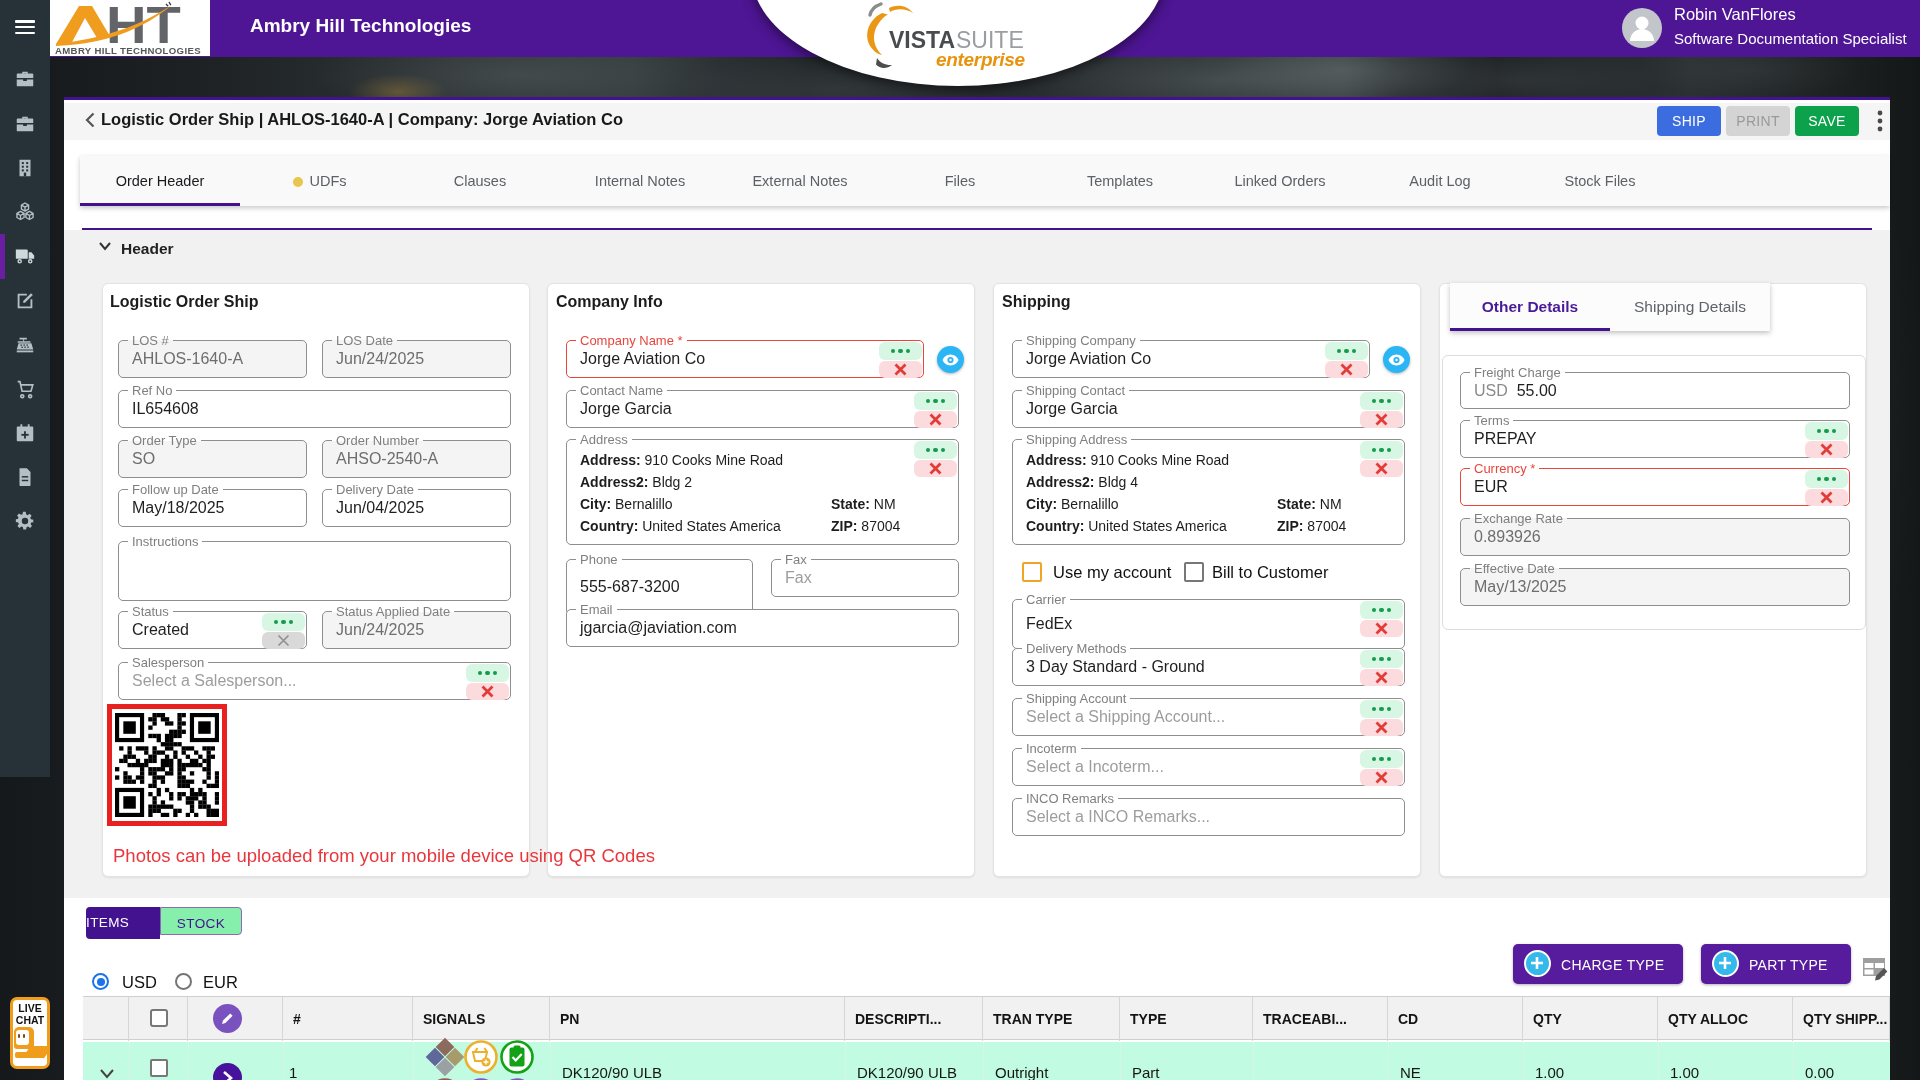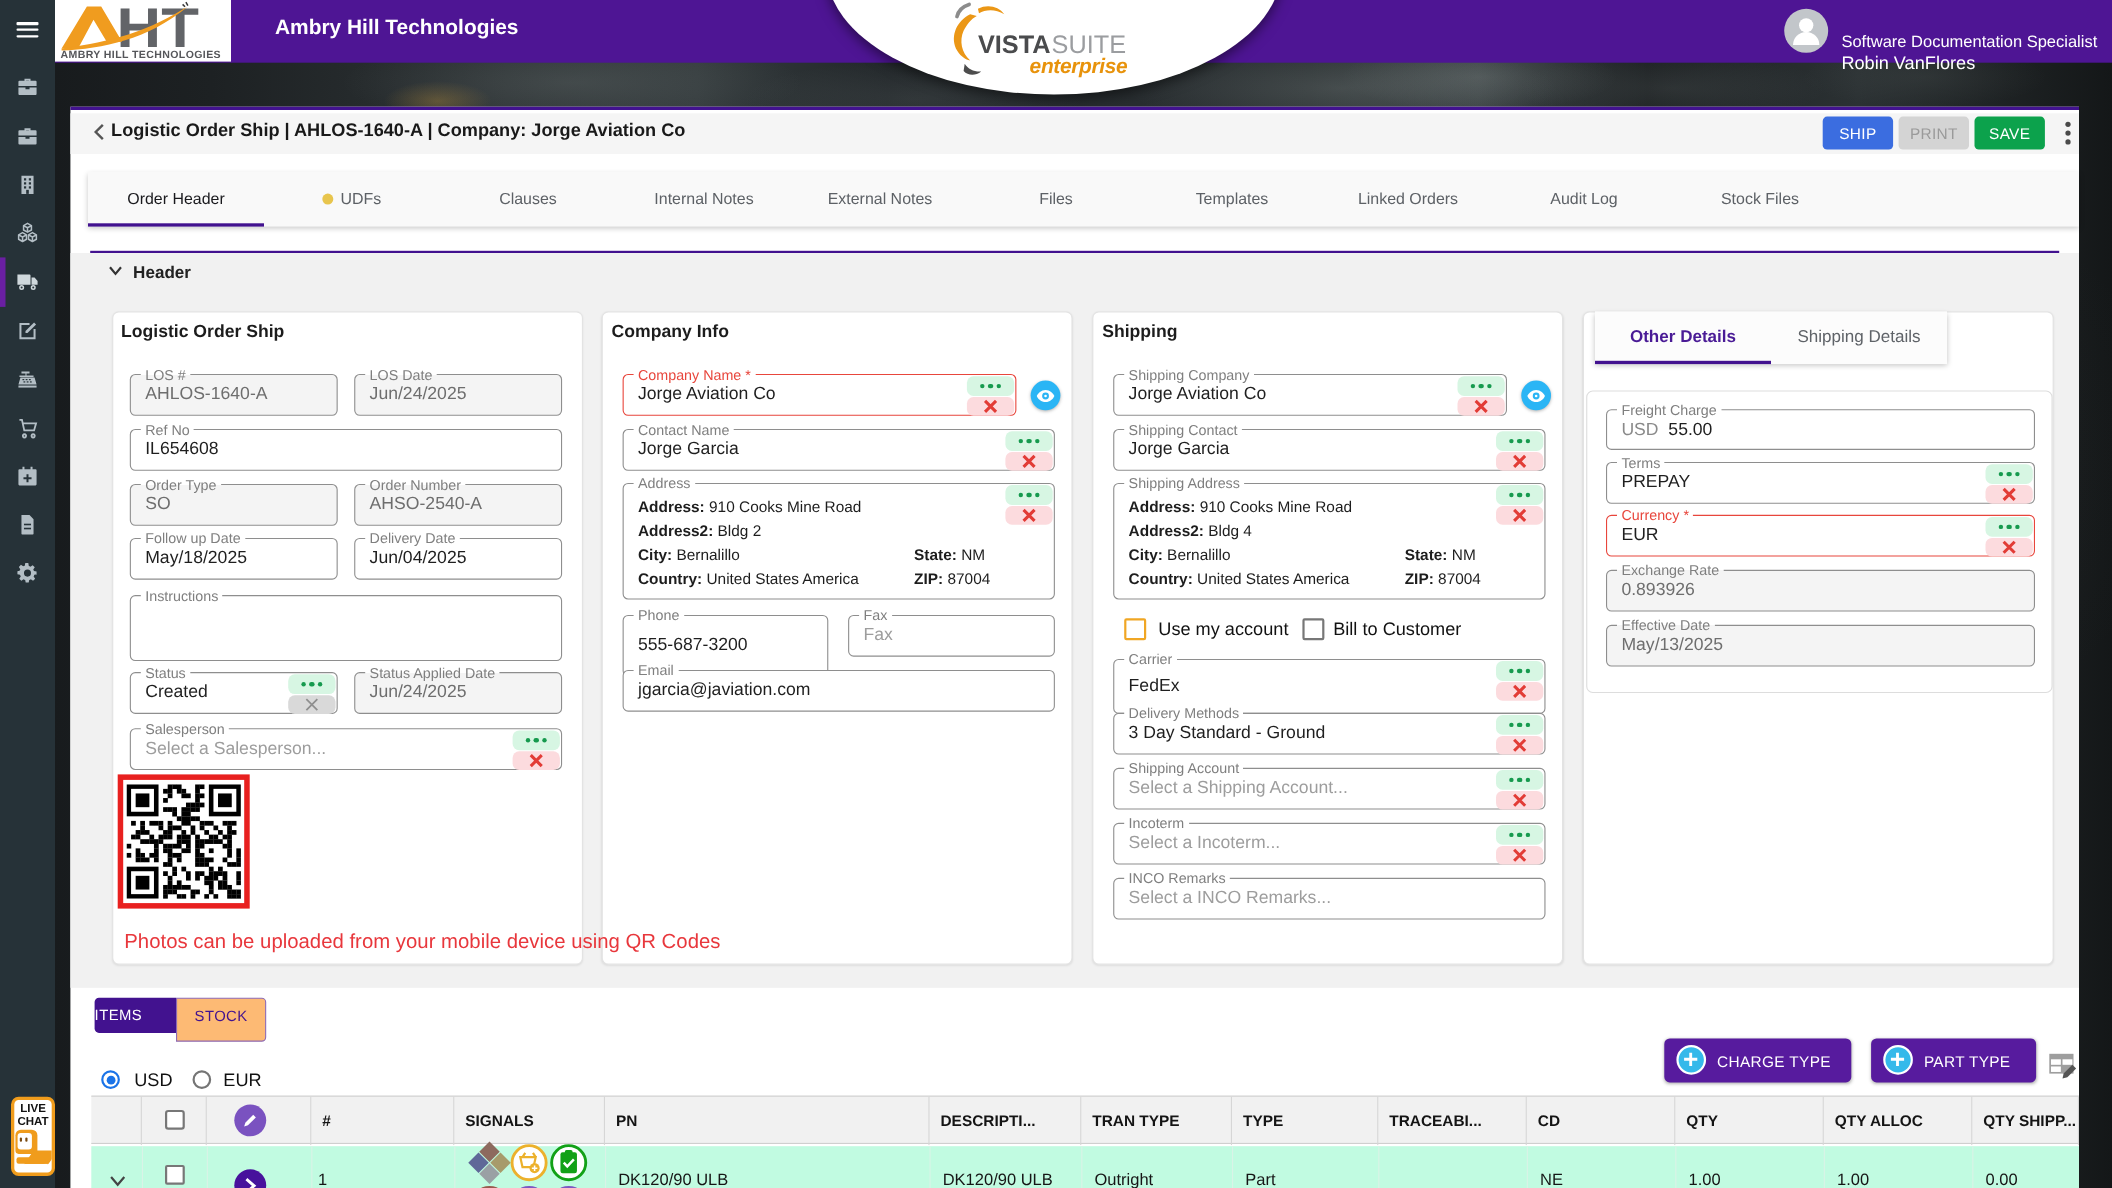--- a/index.html
+++ b/index.html
@@ -11,29 +11,29 @@
    radial-gradient(280px 55px at 1220px 80px, rgba(165,175,172,0.20), transparent 70%),
    radial-gradient(180px 45px at 1345px 70px, rgba(185,195,192,0.16), transparent 70%),
    radial-gradient(220px 50px at 830px 90px, rgba(150,160,158,0.13), transparent 70%),
    radial-gradient(500px 400px at 1640px 420px, rgba(110,120,118,0.07), transparent 70%),
    radial-gradient(200px 45px at 1520px 80px, rgba(150,160,158,0.13), transparent 70%),
    radial-gradient(160px 40px at 1750px 70px, rgba(140,150,148,0.10), transparent 70%),
    linear-gradient(90deg,#16191b 0%,#1d2123 10%,#2e3436 24%,#343b3d 33%,#22272a 42%,#272c2f 52%,#2c3234 62%,#3a4143 70%,#1d2123 78%,#2b3133 88%,#141718 100%); }
 #topbar { position:absolute; left:0; top:0; width:1920px; height:57px; background:#4e1594; }
 #ellipse { position:absolute; left:751px; top:-142px; width:414px; height:228px; background:#fff; border-radius:50%; box-shadow:0 4px 12px rgba(0,0,0,0.5); }
 #logobox { position:absolute; left:49px; top:0; width:161px; height:56px; background:#fff; }
-#sidebar { position:absolute; left:0; top:0; width:50px; height:1080px; background:#263238; }
+#sidebar { position:absolute; left:0; top:0; width:50px; height:777px; background:#263238; }
 .sic { position:absolute; left:14px; }
 #actbar { position:absolute; left:0; top:234px; width:5px; height:45px; background:#6a1fa2; }
 #burger { position:absolute; left:15px; top:20px; width:20px; height:15px; }
 #burger div { height:2.6px; background:#fff; margin-bottom:3.2px; border-radius:1px; }
 
 #appname { position:absolute; left:250px; top:15px; color:#fff; font-size:19px; font-weight:bold; }
 #avatar { position:absolute; left:1622px; top:8px; width:40px; height:40px; border-radius:50%; background:#c2c6ca; }
-#uname { position:absolute; left:1674px; top:5px; color:#fff; font-size:16.5px;margin-top:44px; }
+#uname { position:absolute; left:1674px; top:5px; color:#fff; font-size:16.5px; }
 #urole { position:absolute; left:1674px; top:30px; color:#fff; font-size:15px; }
 
 #vslogo { position:absolute; left:855px; top:0px; width:230px; height:90px; }
 
 #ahtcap { position:absolute; left:55px; top:44.5px; width:152px; font-size:9.6px; font-weight:bold; color:#55565a; letter-spacing:0.35px; white-space:nowrap; }
 
 #card { position:absolute; left:64px; top:97px; width:1826px; height:983px; background:#fff; border-top:3px solid #42128f; }
 #titlebar { position:absolute; left:0; top:3px; width:1826px; height:37px; background:#f5f5f5; }
 #title { position:absolute; left:37px; top:10px; font-size:16.5px; font-weight:bold; color:#191919; }
 .btn { position:absolute; top:6px; height:30px; border-radius:4px; color:#fff; font-size:14px; text-align:center; line-height:30px; letter-spacing:0.3px; }
@@ -74,21 +74,21 @@
 .ckb { position:absolute; width:18px; height:18px; border:2px solid #777; border-radius:2px; background:#fff; }
 .ckb.org { border-color:#f0a624; }
 .cklbl { position:absolute; font-size:16.5px; color:#111; }
 
 #odtabs { position:absolute; left:1450px; top:283px; width:320px; height:48px; background:#fcfcfc; box-shadow:0 2px 5px rgba(0,0,0,0.25); }
 .odt { position:absolute; width:160px; height:48px; line-height:48px; text-align:center; font-size:15.5px; }
 #oduline { position:absolute; left:1450px; top:328px; width:160px; height:3px; background:#42128f; }
 #odpanel { position:absolute; left:1442px; top:355px; width:424px; height:275px; border:1px solid #ddd; border-radius:6px; background:#fff; }
 
 #itemsbtn { position:absolute; left:86px; top:907px; width:74px; height:32px; background:#42128f; color:#fff; font-size:13.5px; letter-spacing:0.4px; text-align:left; line-height:32px; border-radius:4px 0 0 4px; }
-#stockbtn { position:absolute; left:160px; top:907px; width:82px; height:40px; background:#fdba74; color:#42128f; font-size:13.5px; letter-spacing:0.4px; text-align:center; line-height:32px; border:1px solid #8d6ab5; border-radius:0 4px 4px 0; }
+#stockbtn { position:absolute; left:160px; top:907px; width:82px; height:28px; background:#86efac; color:#42128f; font-size:13.5px; letter-spacing:0.4px; text-align:center; line-height:32px; border:1px solid #8d6ab5; border-radius:0 4px 4px 0; }
 .radio { position:absolute; width:17px; height:17px; border-radius:50%; }
 .rlbl { position:absolute; font-size:16.5px; color:#111; }
 .pbtn { position:absolute; top:944px; height:40px; background:#571b9e; border-radius:5px; color:#fff; font-size:14px; letter-spacing:0.3px; box-shadow:0 1px 3px rgba(0,0,0,0.3); }
 .pbtn .plus { position:absolute; left:11px; top:6px; width:27px; height:27px; border-radius:50%; background:#35b9ea; border:2.5px solid #fff; color:#fff; }
 
 #thead { position:absolute; left:83px; top:996px; width:1807px; height:44px; background:#f1f1f1; border-top:1px solid #cfcfcf; border-bottom:1px solid #cfcfcf; }
 .th { position:absolute; top:0; height:44px; line-height:44px; padding-left:10px; font-size:14px; font-weight:bold; color:#141414; border-right:1px solid #d6d6d6; white-space:nowrap; overflow:hidden; }
 #trow { position:absolute; left:83px; top:1042px; width:1807px; height:38px; background:#c1fbe1; }
 .td { position:absolute; top:22px; font-size:15px; color:#161616; white-space:nowrap; }
 .cb { position:absolute; top:0; width:1px; height:38px; background:#daf3e7; }

